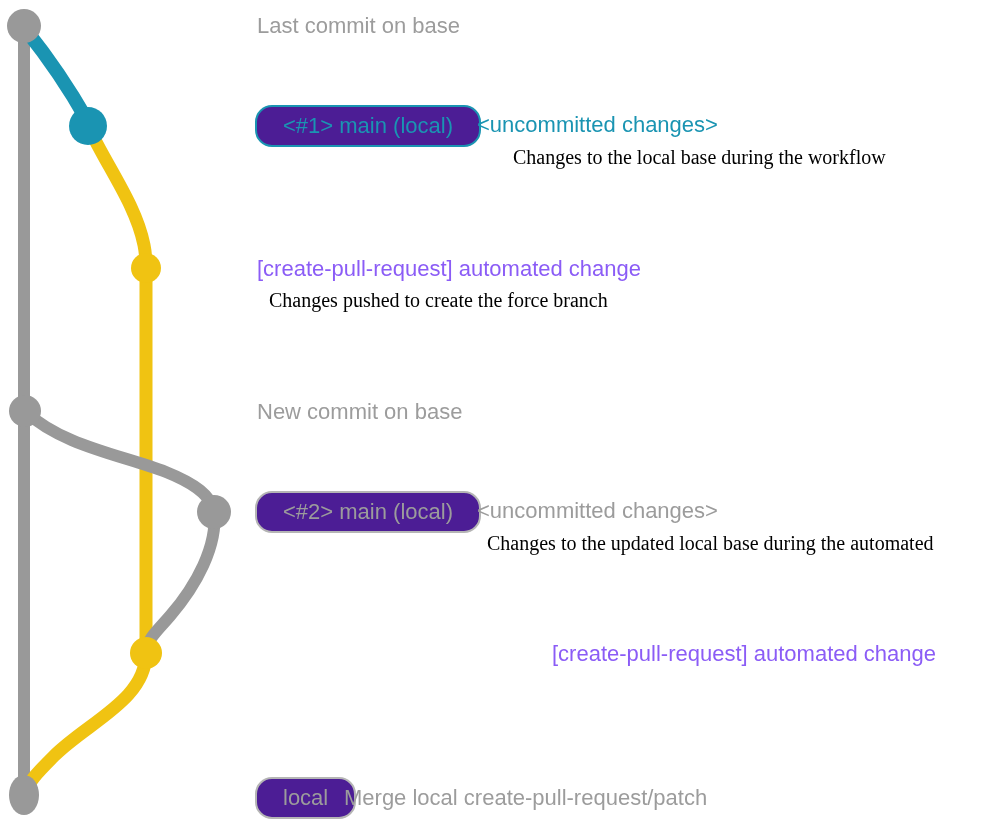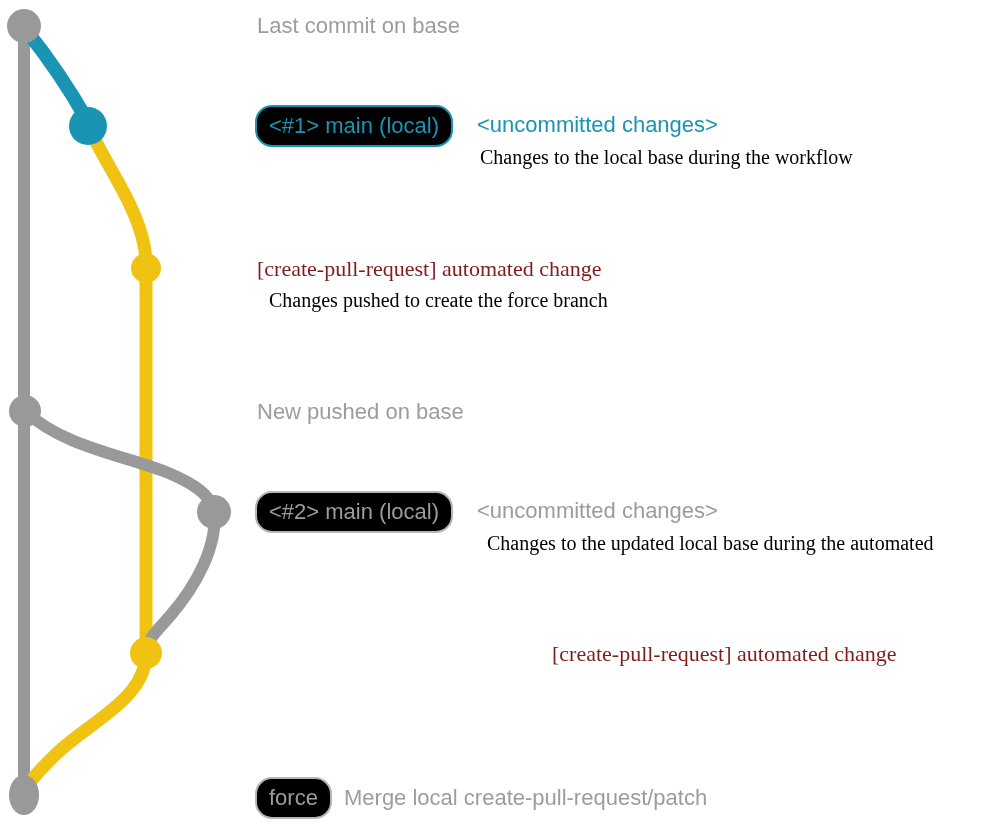--- a/index.html
+++ b/index.html
@@ -10,32 +10,32 @@
     background: #ffffff;
     overflow: hidden;
     font-family: "Liberation Sans", sans-serif;
   }
   .graph-svg { position: absolute; left: 0; top: 0; }
   .txt { position: absolute; white-space: nowrap; }
   .sans22 { font-size: 22px; line-height: 26px; font-family: "Liberation Sans", sans-serif; }
   .serif20 { font-size: 20px; line-height: 24px; font-family: "Liberation Serif", serif; color: #000000; }
   .c-gray { color: #9C9C9C; }
   .c-blue { color: #1A94B2; }
-  .c-yellow { color: #7f1d1d; font-family: Liberation Serif, serif; }
+  .c-yellow { color: #8b5cf6; }
   .badge {
     position: absolute;
     display: inline-block;
     box-sizing: border-box;
-    padding: 7px 12px;
+    padding: 7px 26px;
     border-radius: 17px;
     border: 2px solid;
     font-size: 22px;
     line-height: 24px;
     font-family: "Liberation Sans", sans-serif;
-    background: #000000;
+    background: #4c1d95;
     white-space: nowrap;
   }
   .badge-blue   { border-color: #1A94B2; color: #1A94B2; }
   .badge-gray   { border-color: #B5B5B5; color: #9C9C9C; text-align: center; }
   .badge-yellow { border-color: #F0C312; color: #F0C312; }
 </style>
 </head>
 <body>
 
 <div class="canvas">
@@ -60,29 +60,29 @@
     <circle cx="25" cy="411" r="16" fill="#999999"></circle>
     <circle cx="214" cy="512" r="17" fill="#999999"></circle>
     <circle cx="146" cy="653" r="16" fill="#F0C312"></circle>
     <ellipse cx="24" cy="795" rx="15" ry="20" fill="#999999"></ellipse>
   </svg>
 
   <div class="txt sans22 c-gray" style="left:257px; top:13px;">Last commit on base</div>
 
   <div class="badge badge-blue" style="left:255px; top:105px;">&lt;#1&gt; main (local)</div>
   <div class="txt sans22 c-blue" style="left:477px; top:112px;">&lt;uncommitted changes&gt;</div>
-  <div class="txt serif20" style="left:480px; top:145px;">Changes to the local base during the workflow</div>
+  <div class="txt serif20" style="left:513px; top:145px;">Changes to the local base during the workflow</div>
 
   <div class="txt sans22 c-yellow" style="left:257px; top:256px;">[create-pull-request] automated change</div>
   <div class="txt serif20" style="left:269px; top:288px;">Changes pushed to create the force branch</div>
 
-  <div class="txt sans22 c-gray" style="left:257px; top:399px;">New pushed on base</div>
+  <div class="txt sans22 c-gray" style="left:257px; top:399px;">New commit on base</div>
 
   <div class="badge badge-gray" style="left:255px; top:491px;">&lt;#2&gt; main (local)</div>
   <div class="txt sans22 c-gray" style="left:477px; top:498px;">&lt;uncommitted changes&gt;</div>
   <div class="txt serif20" style="left:487px; top:531px;">Changes to the updated local base during the automated</div>
 
   <div class="txt sans22 c-yellow" style="left:552px; top:641px;">[create-pull-request] automated change</div>
 
-  <div class="badge badge-gray" style="left:255px; top:777px;">force</div>
+  <div class="badge badge-gray" style="left:255px; top:777px;">local</div>
   <div class="txt sans22 c-gray" style="left:344px; top:785px;">Merge local create-pull-request/patch</div>
 
 </div>
 
 </body></html>

